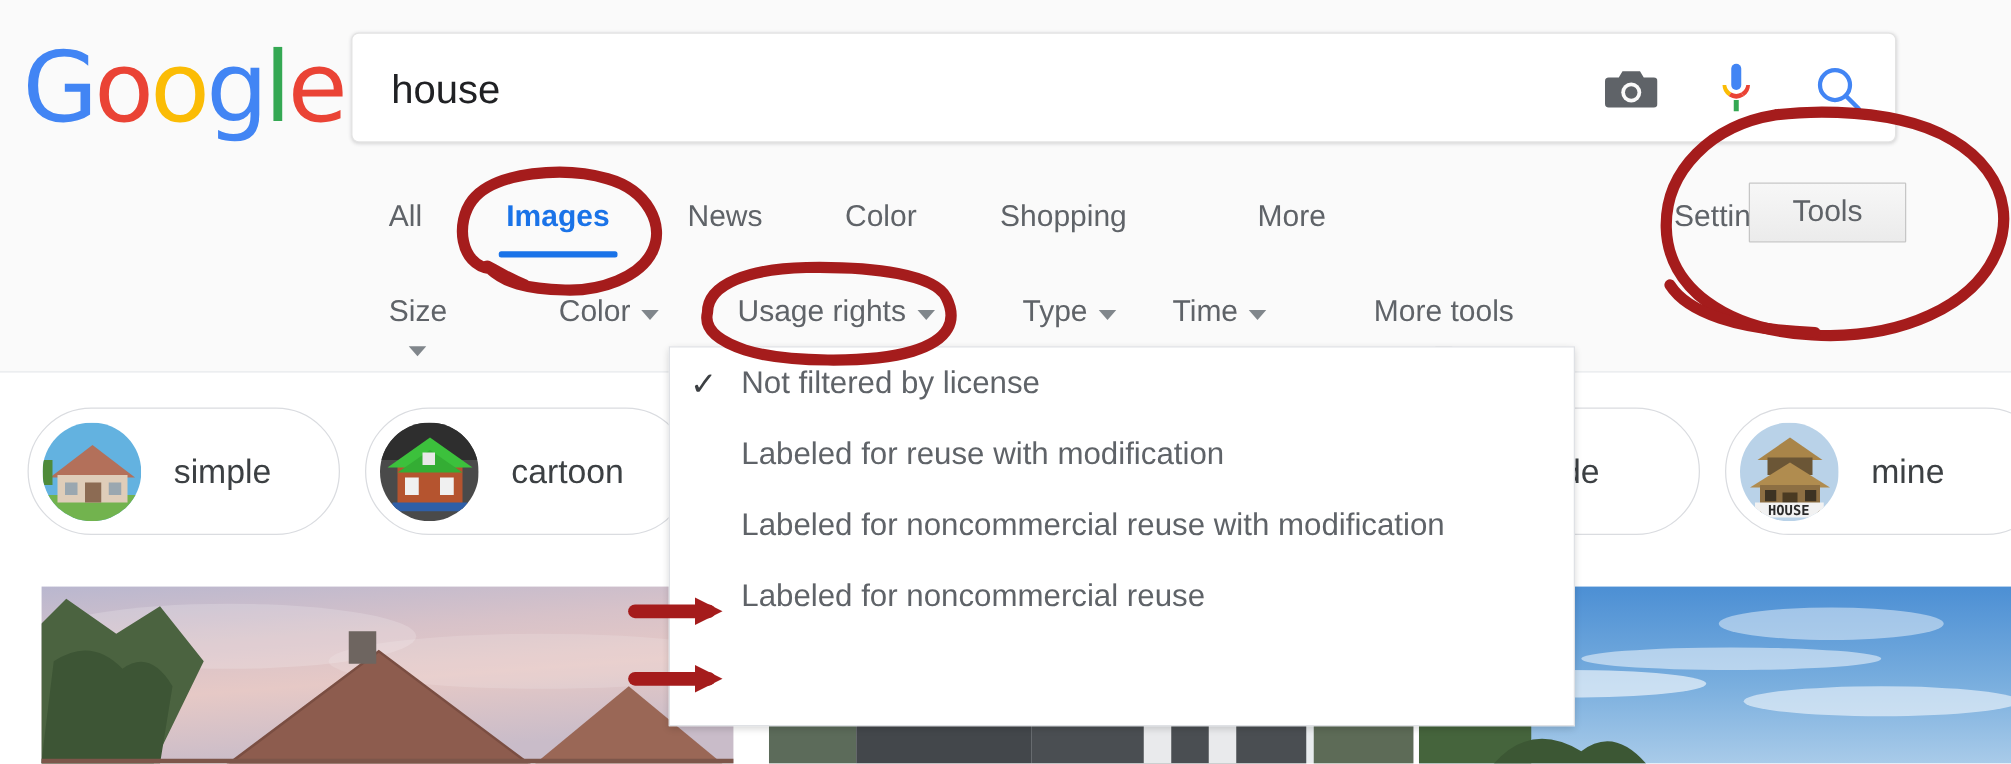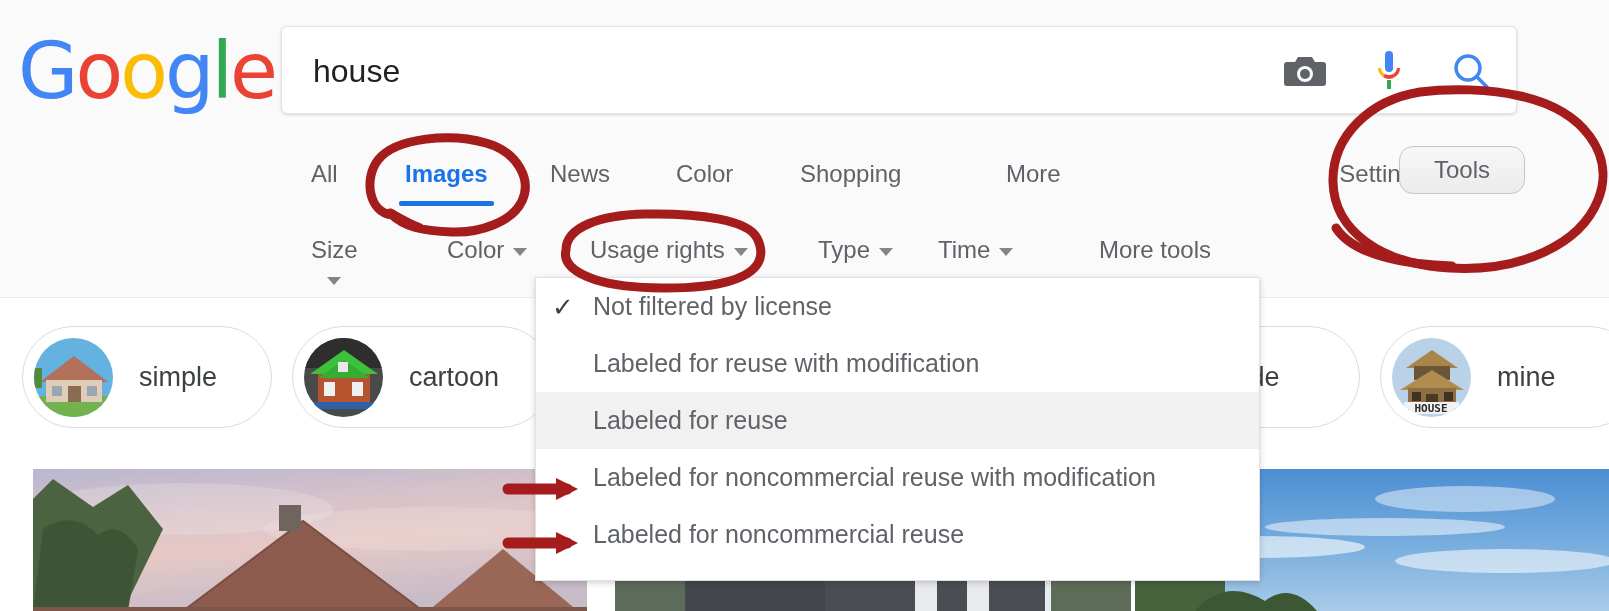--- a/index.html
+++ b/index.html
@@ -61,21 +61,21 @@
     background: #1a73e8; border-radius: 2px;
   }
   .settings-link {
     position: absolute; top: 0; right: 183px;
     font-size: 24px; color: #5f6368; cursor: pointer; white-space: nowrap;
   }
   .tools-btn {
     position: absolute; top: -14px; right: 84px;
     width: 126px; height: 48px;
     background: linear-gradient(#f7f7f7, #ebebeb);
-    border: 1px solid #c6c6c6; border-radius: 14px;
+    border: 1px solid #c6c6c6; border-radius: 1px;
     color: #5f6368; font-size: 24px;
     display: flex; align-items: center; justify-content: center;
     cursor: pointer; font-family: "Liberation Sans", sans-serif;
   }
 
   
   .filterrow { position: absolute; left: 0; top: 236px; width: 1609px; height: 42px; }
   .filter {
     position: absolute; top: 0;
     font-size: 24px; color: #5f6368; cursor: pointer; white-space: nowrap;
@@ -352,23 +352,20 @@
   </div>
 
   <div class="dropdown">
     <div class="menu-item">
       <span class="check">✓</span>
       <span>Not filtered by license</span>
     </div>
     <div class="menu-item">
       <span>Labeled for reuse with modification</span>
     </div>
-    <div class="menu-item selected">
-      <span>Labeled for reuse</span>
-    </div>
     <div class="menu-item">
       <span>Labeled for noncommercial reuse with modification</span>
     </div>
     <div class="menu-item">
       <span>Labeled for noncommercial reuse</span>
     </div>
   </div>
 
   <svg class="annot" viewBox="0 0 1609 611">
     <g fill="none" stroke="#a51c1c" stroke-width="9" stroke-linecap="round" stroke-linejoin="round">

